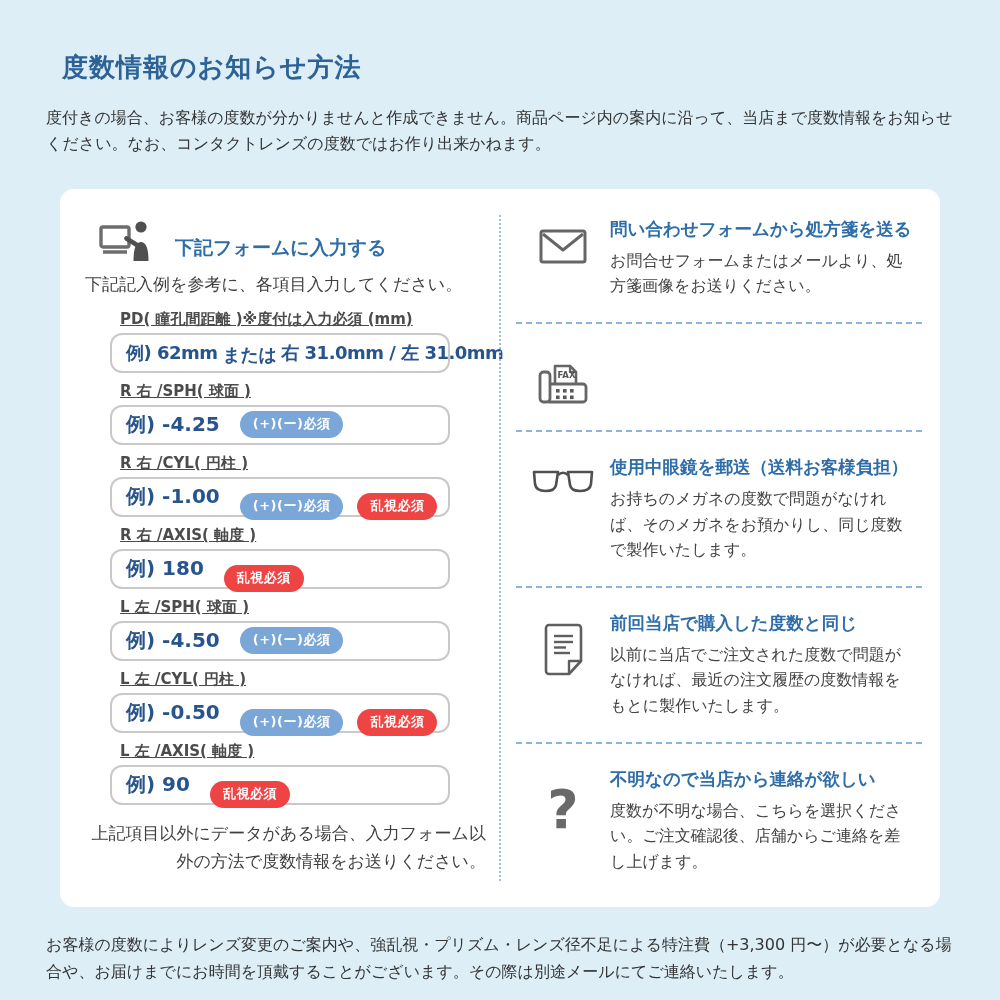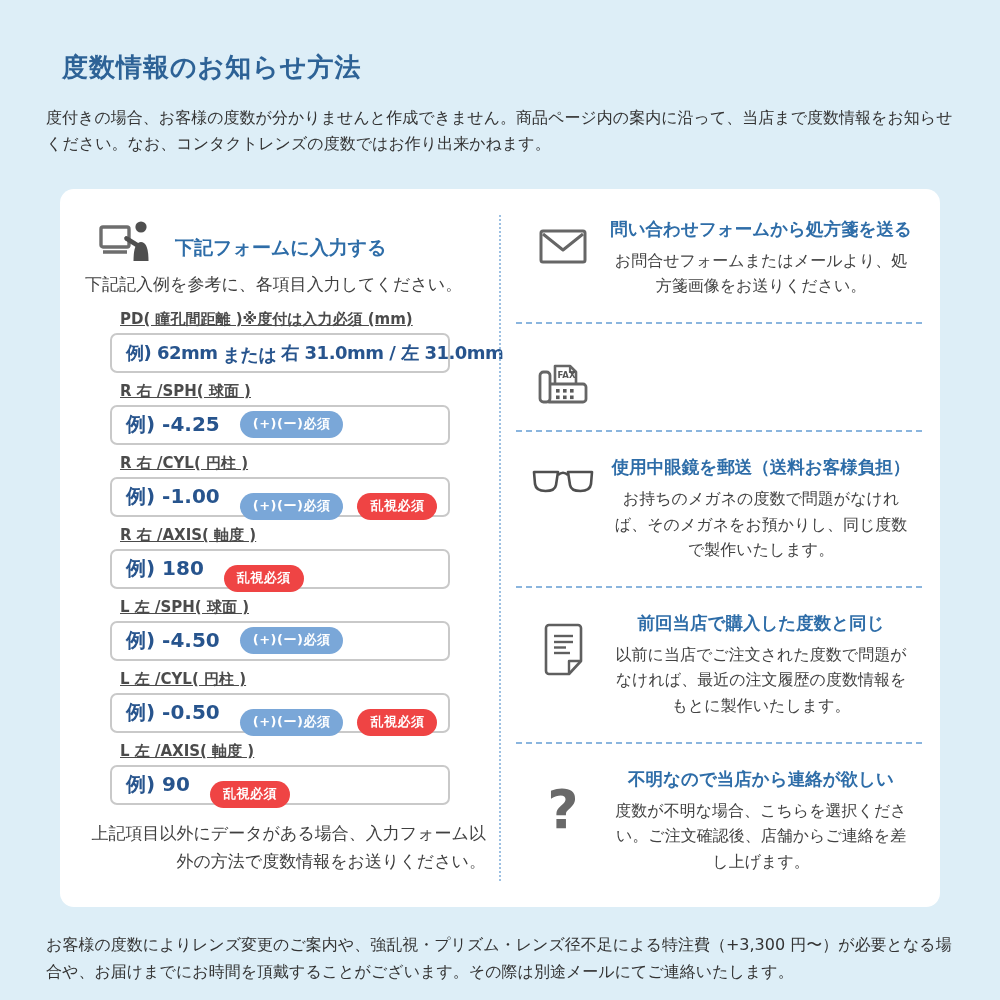--- a/index.html
+++ b/index.html
@@ -53,21 +53,21 @@
 
   .field-group { margin-left: 25px; margin-bottom: 9px; }
   .field-label {
     font-size: 15px; font-weight: bold; color: #4b4b4b;
     margin: 0 0 4px 10px; line-height: 19px; text-decoration: underline;
   }
   .field-box {
     width: 340px; height: 40px;
     background: #fff;
     border: 2px solid #c9c9c9;
-    border-radius: 7px;
+    border-radius: 12px;
     display: flex; align-items: center;
     padding-left: 14px;
     white-space: nowrap;
   }
   .vp { font-weight: bold; color: #27548d; font-size: 20px; margin-right: 6px; }
   .field-box.pd .vp { font-size: 18px; letter-spacing: -0.5px; margin-right: 5px; }
   .vp.small { font-size: 12px; position: relative; top: 2px; }
   .badge {
     display: inline-block;
     color: #fff; font-size: 13px; font-weight: bold;
@@ -79,21 +79,21 @@
   }
   .badge.blue  { background: #7aa7d8; }
   .badge.orange{ background: #ef4444; margin-top: 19px; }
 
   p.form-note {
     font-size: 17px; color: #3f3f3f; line-height: 1.65;
     margin: 14px 0 0 6px; width: 395px; text-align: right;
   }
 
   
-  .right-col { flex: 1; padding: 28px 18px 16px 16px; text-align: center; }
+  .right-col { flex: 1; padding: 28px 18px 16px 16px; }
   .method { display: flex; padding: 23px 0; border-bottom: 2px dashed #8ab5de; }
   .method:first-child { padding-top: 0; }
   .method:last-child  { border-bottom: none; }
   .method-icon {
     width: 94px; flex: none;
     display: flex; justify-content: center; align-items: flex-start;
     padding-top: 12px;
   }
   .method-text { width: 302px; }
   .method-title { color: #2e6da8; font-size: 17.5px; font-weight: bold; margin-bottom: 7px; }

